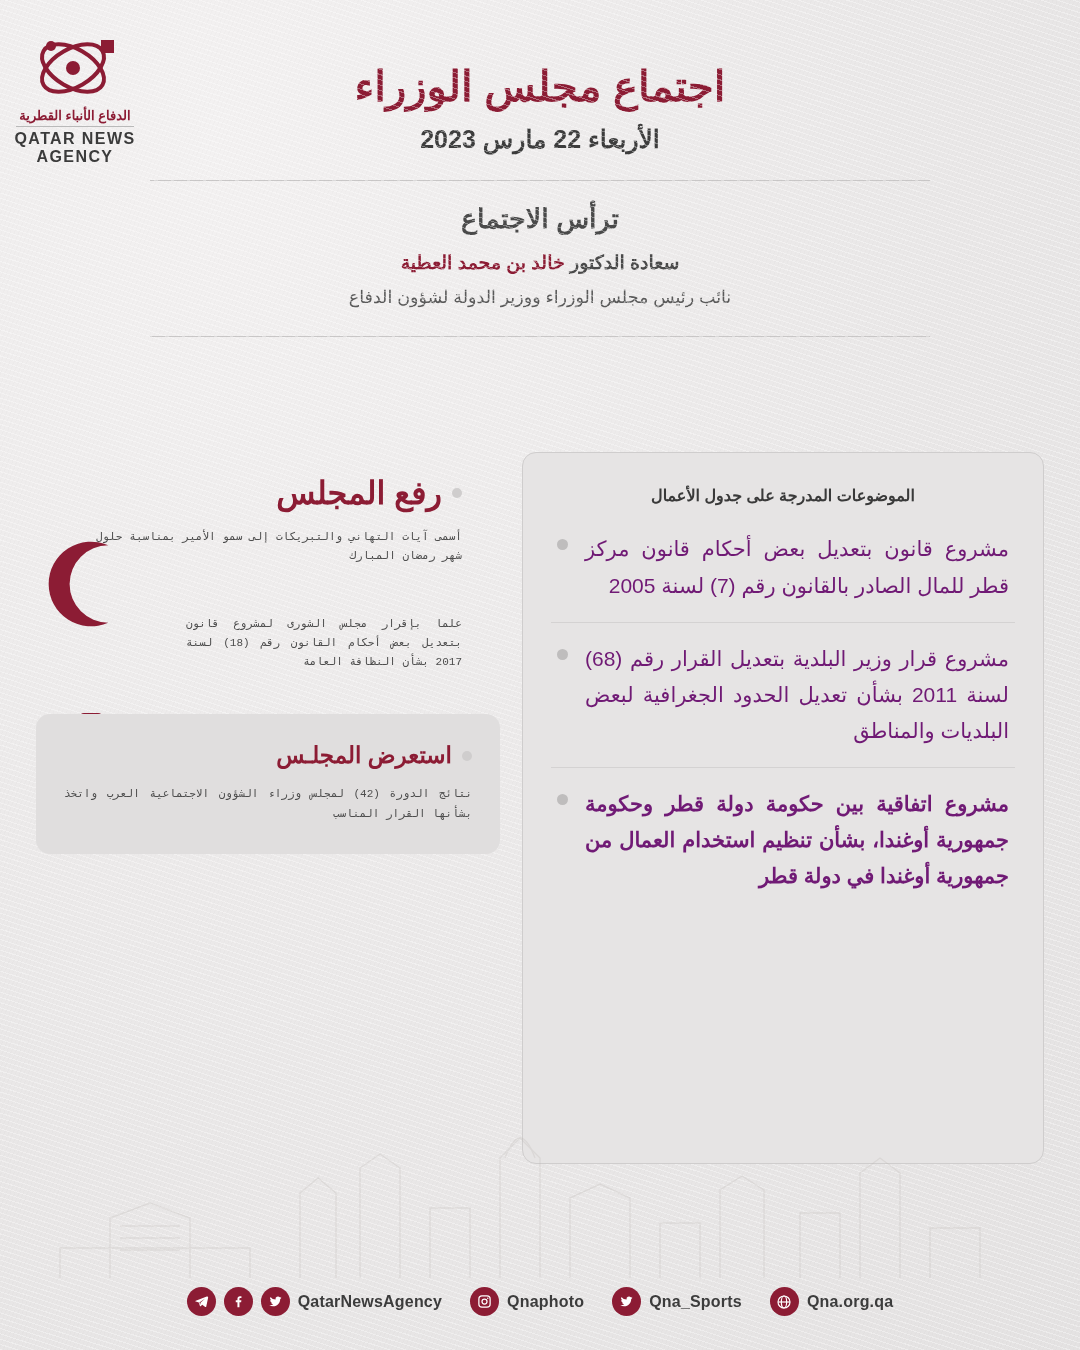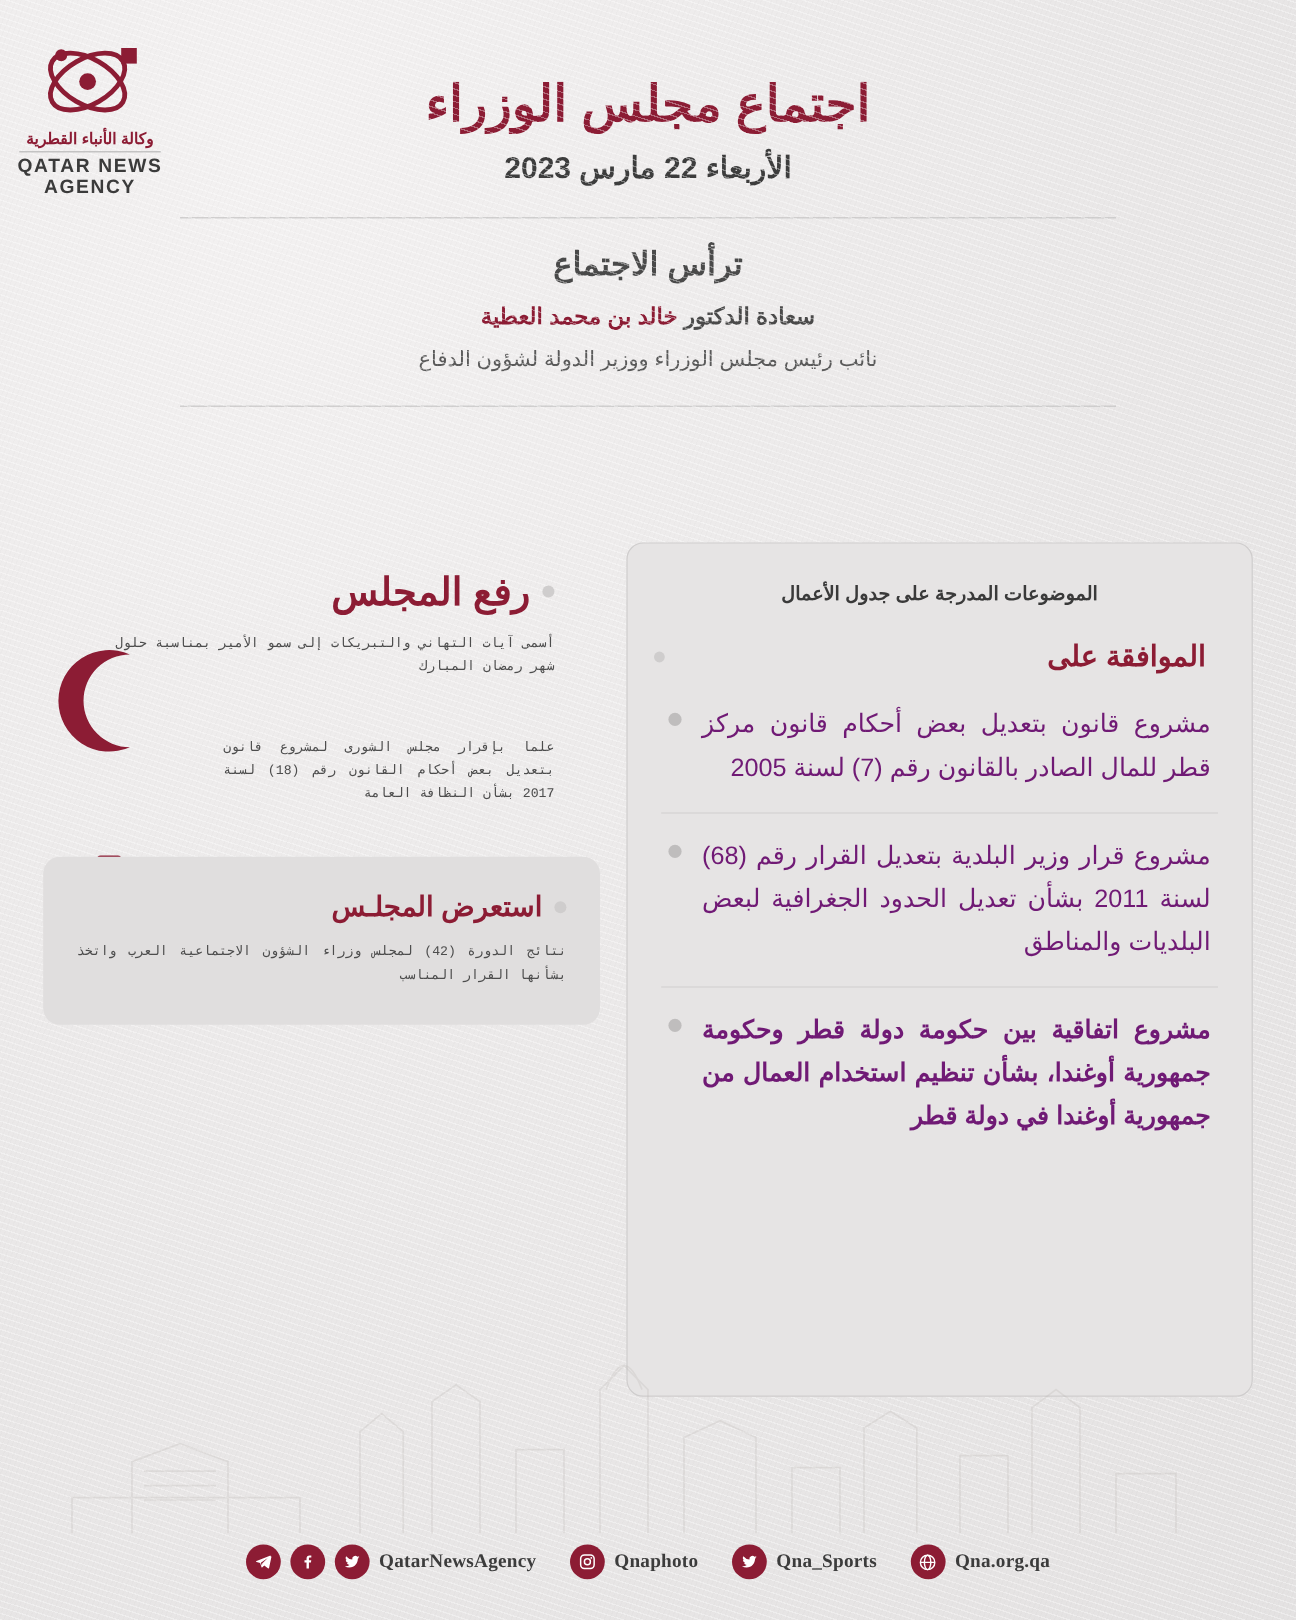--- a/index.html
+++ b/index.html
@@ -170,21 +170,21 @@
   }
 
   
   .footer {
     position: absolute; left: 0; right: 0; bottom: 34px;
     display: flex; align-items: center; justify-content: center;
     gap: 0px;
     direction: ltr;
   }
   .fgroup { display: flex; align-items: center; gap: 8px; margin: 0 14px; }
-  .fgroup .label { font-size: 16px; color: #3c3c3c; font-weight: bold; letter-spacing: .2px; font-family: Liberation Serif, serif; }
+  .fgroup .label { font-size: 16px; color: #3c3c3c; font-weight: bold; letter-spacing: .2px; }
   .circ {
     width: 29px; height: 29px; border-radius: 50%;
     background: #8c1c34; display: inline-flex;
     align-items: center; justify-content: center;
     color: #fff;
   }
   .circ svg { display: block; }
 </style>
 </head>
 <body>
@@ -195,44 +195,40 @@
   <div class="logo">
     <svg class="logo-mark" width="120" height="78" viewBox="0 0 120 78">
       <g fill="none" stroke="#8c1c34" stroke-width="4">
         <ellipse cx="58" cy="40" rx="34" ry="19" transform="rotate(-30 58 40)"></ellipse>
         <ellipse cx="58" cy="40" rx="34" ry="19" transform="rotate(30 58 40)"></ellipse>
       </g>
       <circle cx="58" cy="40" r="7" fill="#8c1c34"></circle>
       <rect x="86" y="12" width="13" height="13" fill="#8c1c34"></rect>
       <circle cx="36" cy="18" r="5" fill="#8c1c34"></circle>
     </svg>
-    <div class="logo-ar">وكالة الأنباء القطرية</div>
+    <div class="logo-ar">الدفاع الأنباء القطرية</div>
     <div class="logo-rule"></div>
     <div class="logo-en">QATAR NEWS AGENCY</div>
   </div>
 
   <div class="title">اجتماع مجلس الوزراء</div>
   <div class="subtitle">الأربعاء 22 مارس 2023</div>
   <div class="divider"></div>
   <div class="chair-label">ترأس الاجتماع</div>
   <div class="chair-name">
     <span>سعادة الدكتور</span>
     <span class="hl">خالد بن محمد العطية</span>
   </div>
   <div class="chair-role">نائب رئيس مجلس الوزراء ووزير الدولة لشؤون الدفاع</div>
   <div class="divider2"></div>
 
   <div class="body">
 
     <div class="agenda">
       <div class="agenda-title">الموضوعات المدرجة على جدول الأعمال</div>
-      <div class="agenda-sub">
-        <span class="dot"></span>
-        <span>الموافقة على</span>
-      </div>
       <ul class="items">
         <li class="item">
           <span class="bullet"></span>
           <span>مشروع قانون بتعديل بعض أحكام قانون مركز قطر للمال الصادر بالقانون رقم (7) لسنة 2005</span>
         </li>
         <li class="item">
           <span class="bullet"></span>
           <span>مشروع قرار وزير البلدية بتعديل القرار رقم (68) لسنة 2011 بشأن تعديل الحدود الجغرافية لبعض البلديات والمناطق</span>
         </li>
         <li class="item">

